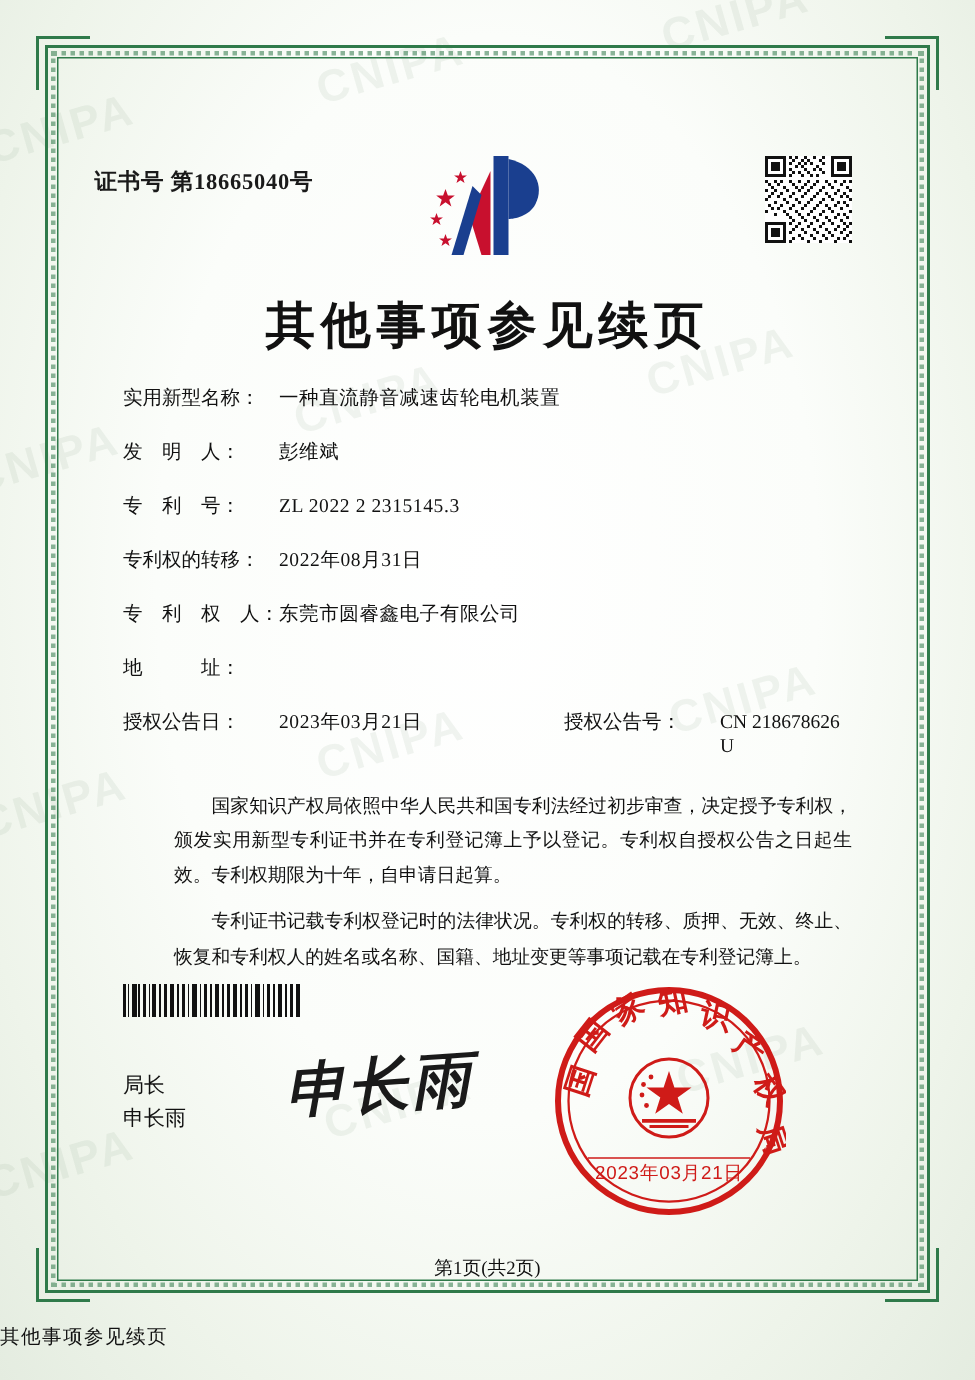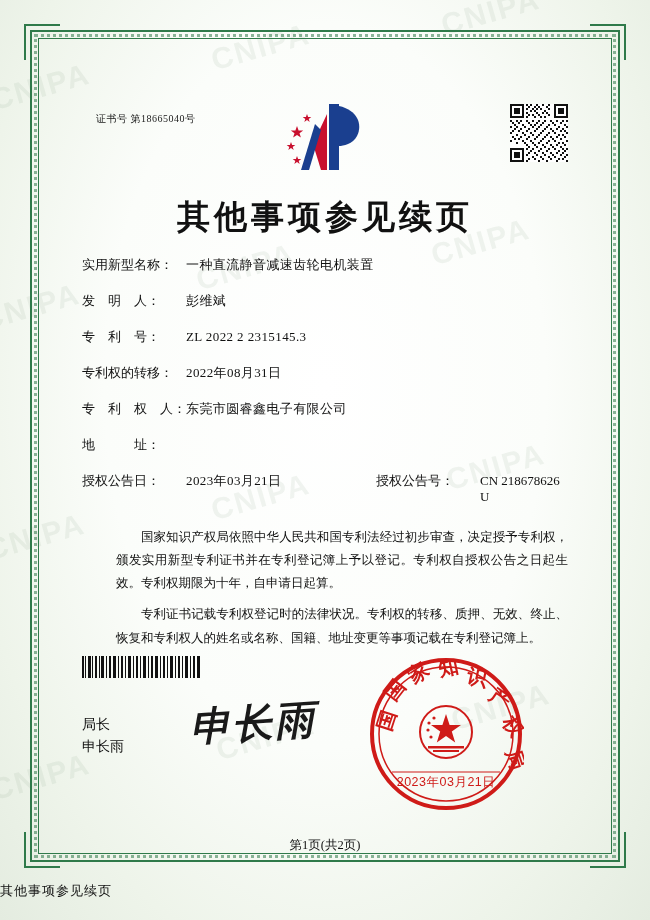--- a/index.html
+++ b/index.html
@@ -77,25 +77,26 @@
   .content {
     position: absolute;
     left: 60px;
     top: 60px;
     right: 60px;
     bottom: 80px;
   }
 
   .cert-no {
     position: absolute;
-    left: 36px;
+    left: 3px;
     top: 52px;
-    font-size: 10px;
+    font-size: 15px;
     color: #1a1a1a;
     letter-spacing: 0.5px;
+    font-weight: bold;
   }
 
   
   .logo {
     position: absolute;
     left: 50%;
     top: 40px;
     transform: translateX(-50%);
     width: 96px;
     height: 74px;

